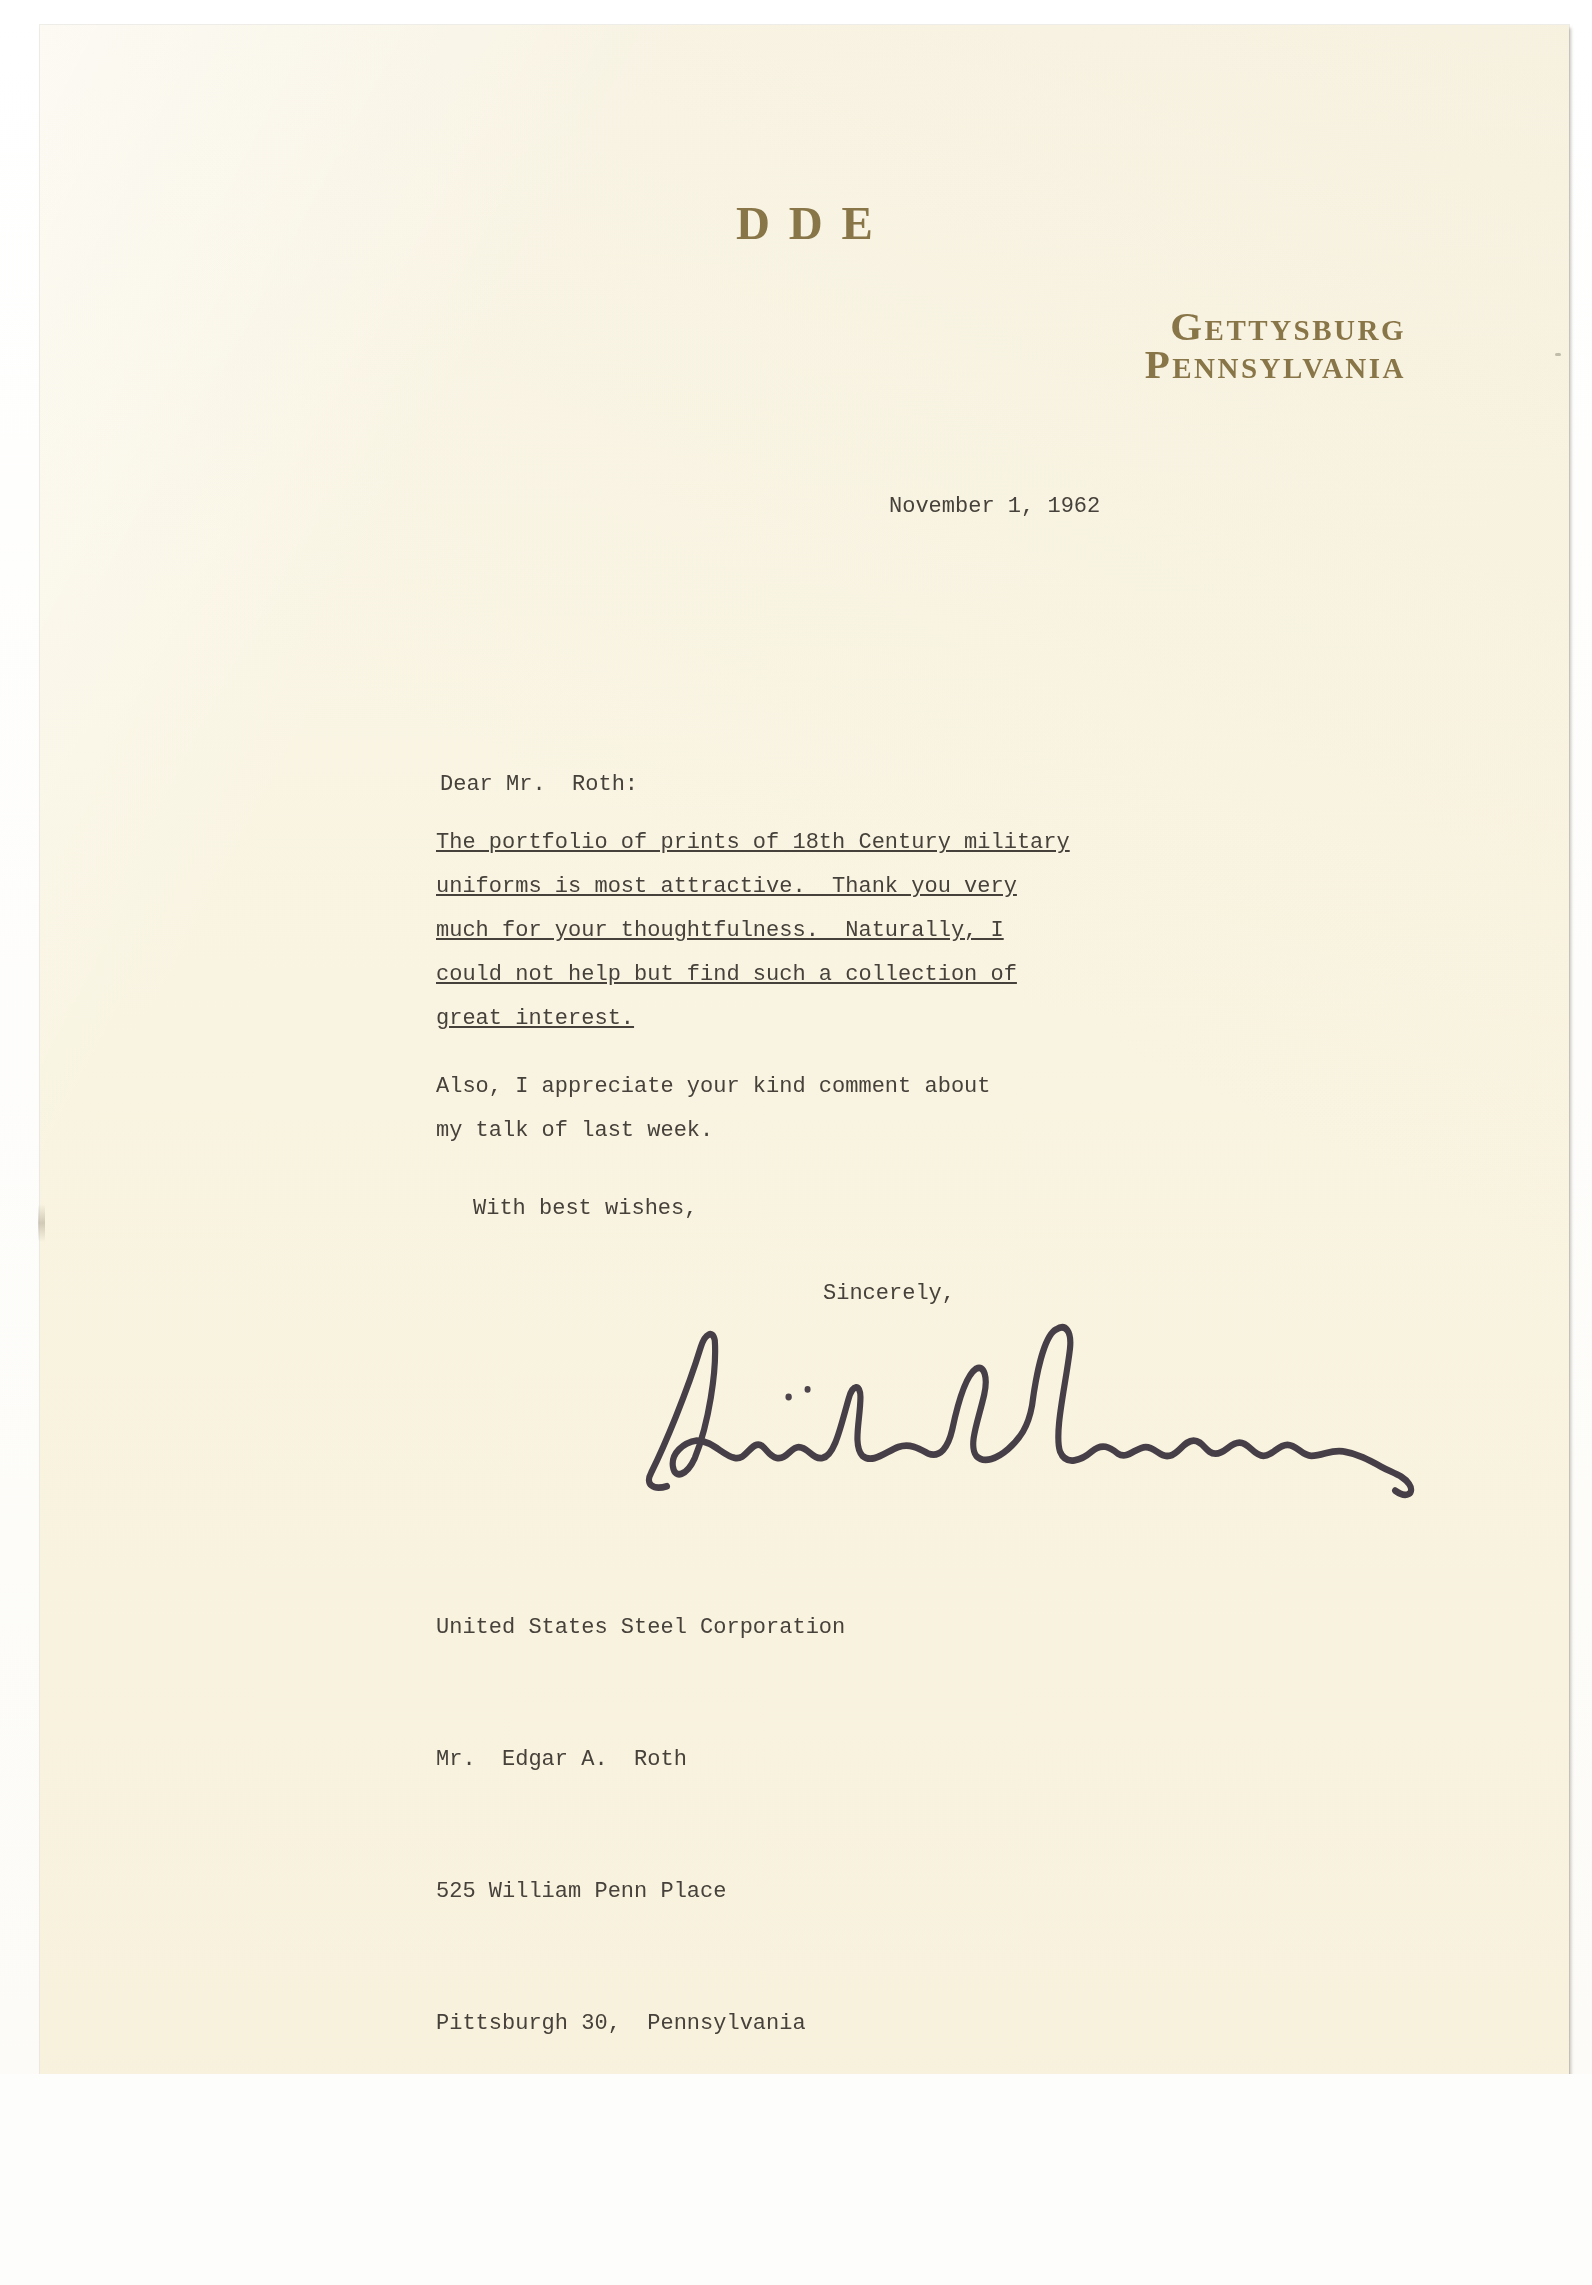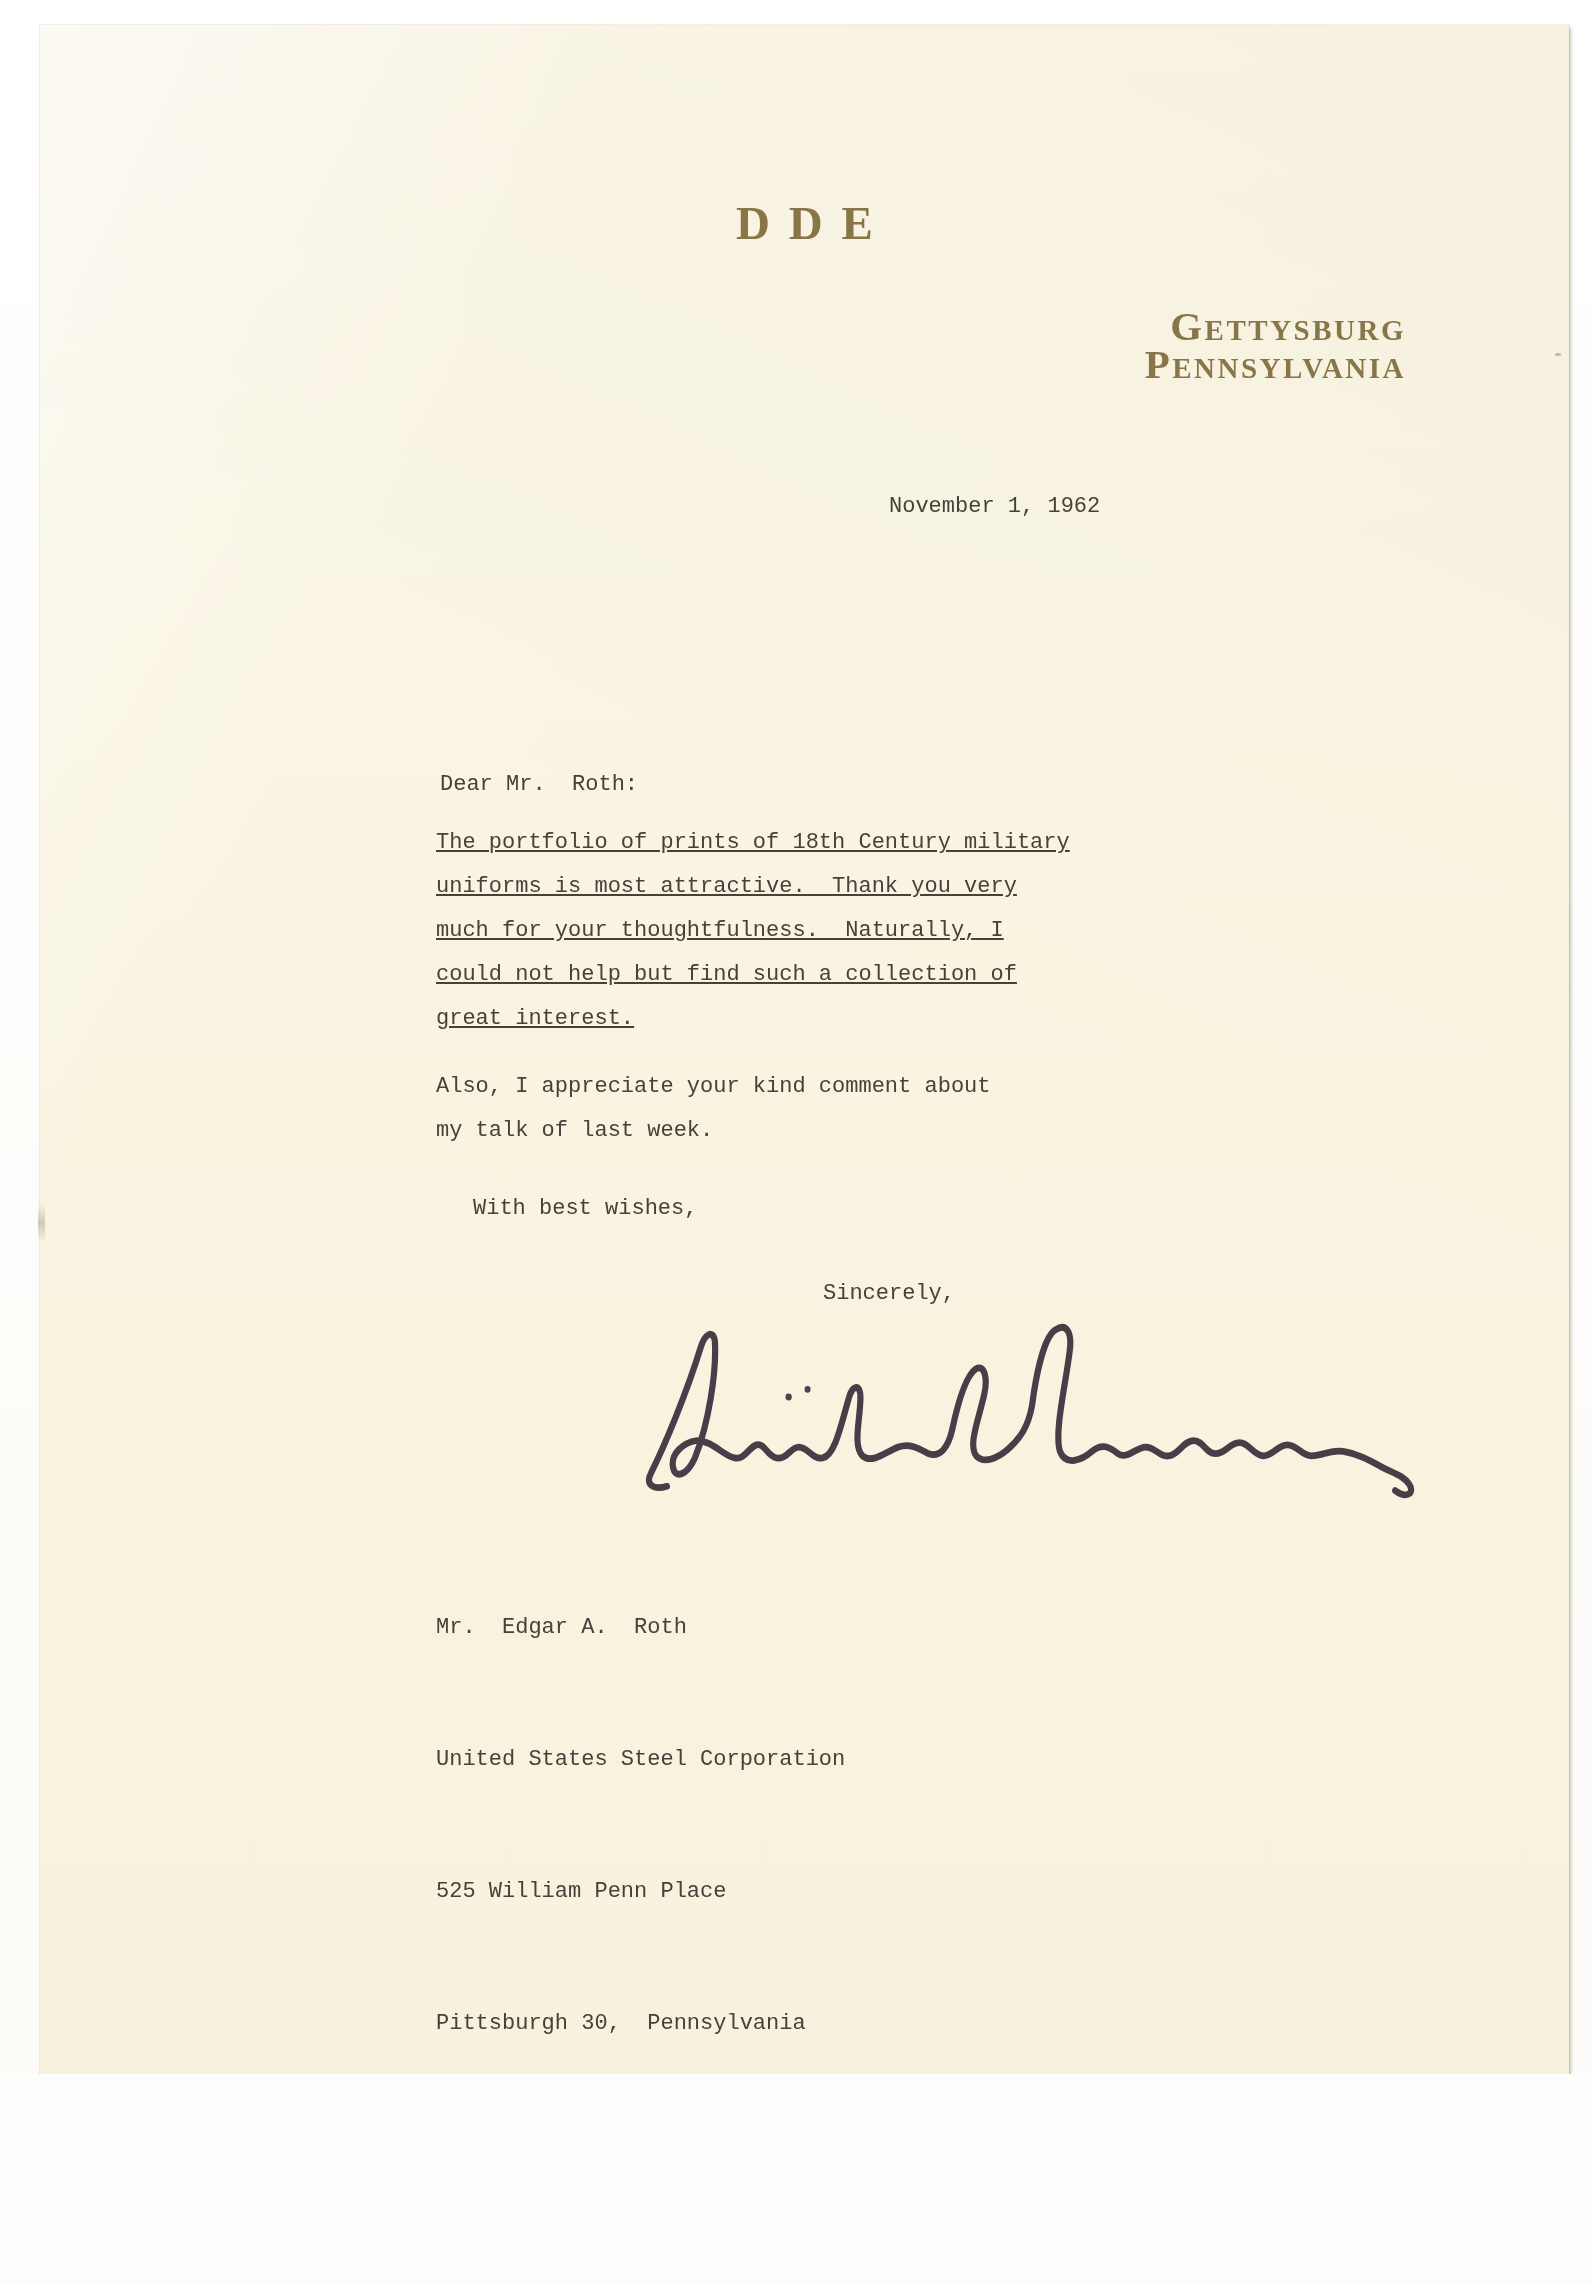--- a/index.html
+++ b/index.html
@@ -153,22 +153,22 @@
           C 688 122, 696 116, 708 118
           C 722 120, 734 126, 746 132
           C 758 138, 768 140, 774 148
           C 780 156, 772 162, 760 154"></path>
         <circle class="sig-dot" cx="152" cy="68" r="3.2"></circle>
         <circle class="sig-dot" cx="171" cy="61" r="3.0"></circle>
       </svg>
     </div>
 
     <div class="typed recipient">
+      <div>United States Steel Corporation</div>
       <div>Mr.  Edgar A.  Roth</div>
-      <div>United States Steel Corporation</div>
       <div>525 William Penn Place</div>
       <div>Pittsburgh 30,  Pennsylvania</div>
     </div>
 
     <div class="mark-left-nick"></div>
     <div class="mark-right-speck"></div>
 
   </div>
 </div>
 

